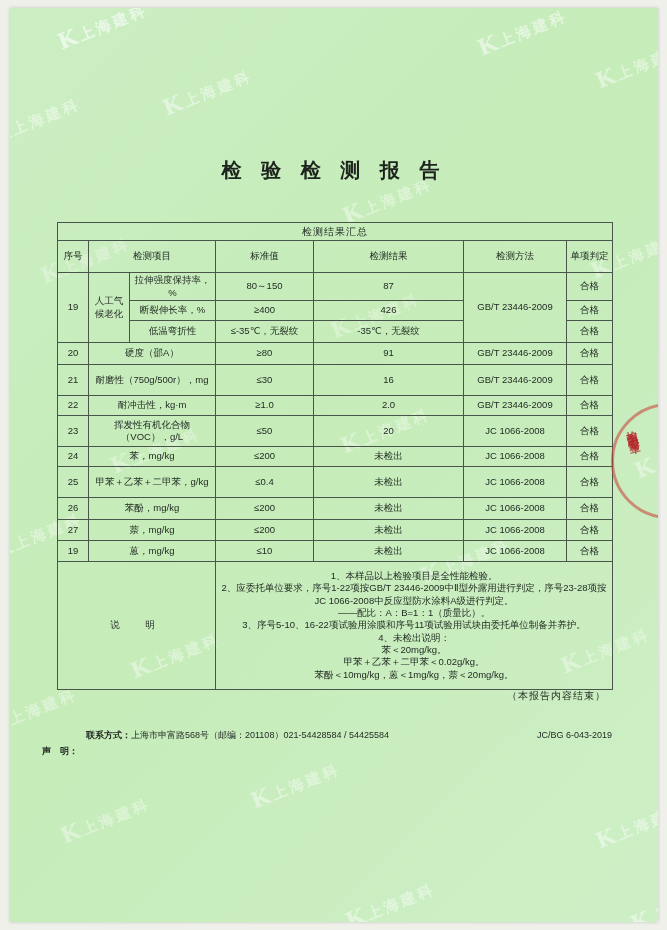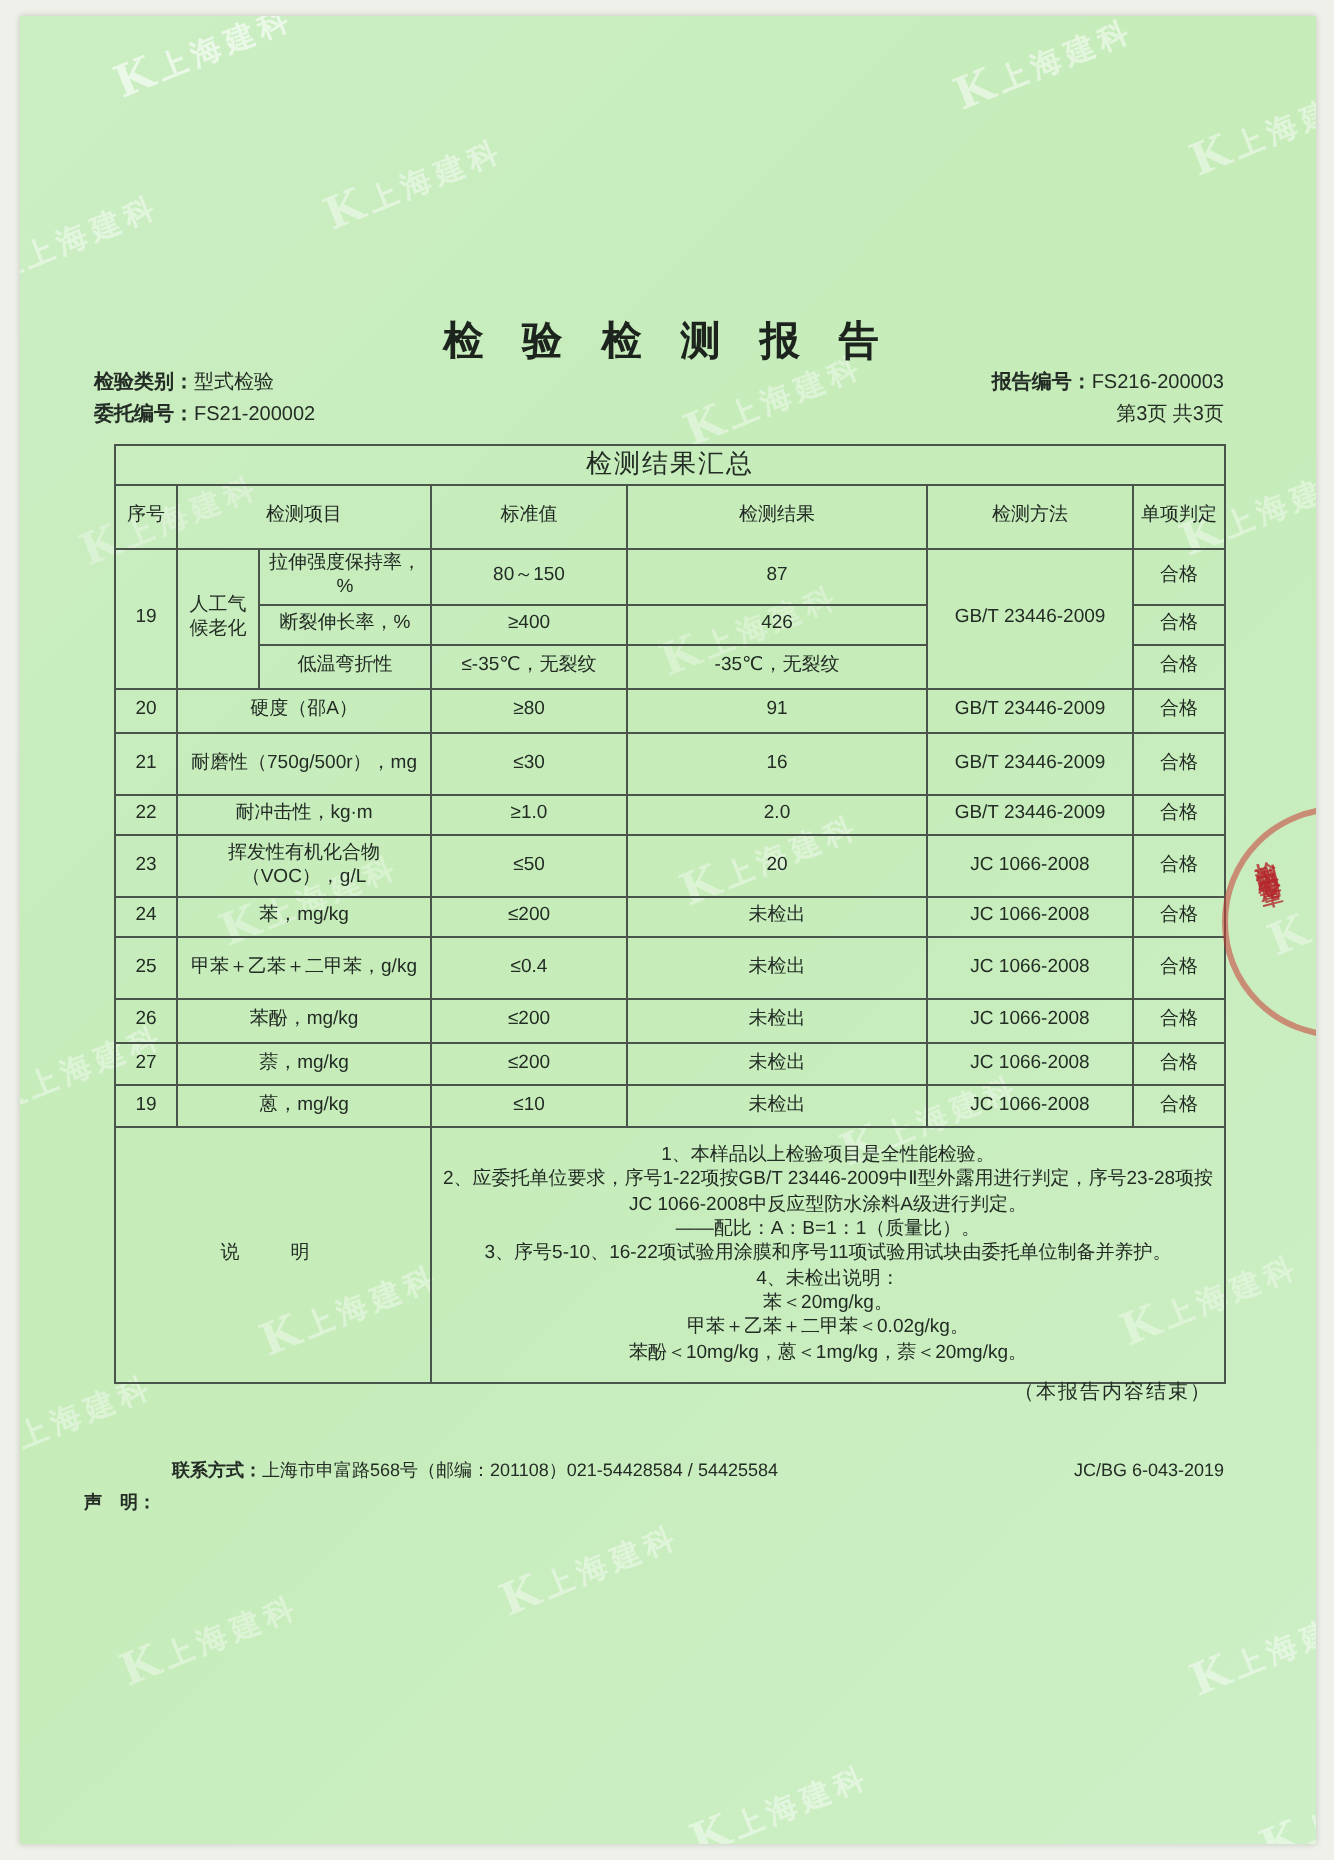--- a/index.html
+++ b/index.html
@@ -50,21 +50,21 @@
   
   table.results {
     position:absolute; left:47px; top:214px; width:555px;
     border-collapse:collapse; table-layout:fixed;
     font-size:9.5px; color:#222c24;
   }
   table.results td, table.results th {
     border:1px solid #49544a; padding:1px 3px; text-align:center;
     vertical-align:middle; line-height:1.3; font-weight:normal;
   }
-  td.caption { font-size:13px; letter-spacing:1px; }
+  td.caption { font-size:10px; letter-spacing:1px; }
   th.colhead { font-weight:bold; }
   td.item { text-align:left; padding-left:5px; }
   td.notes-label { letter-spacing:8px; font-weight:bold; }
   td.notes-body { text-align:left; vertical-align:middle; padding:4px 8px; line-height:1.6; }
   .end-note {
     position:absolute; top:681px; right:52px; font-size:10px; letter-spacing:1px;
   }
   
   .footer { position:absolute; left:32px; right:38px; top:721px; font-size:9px; line-height:1.5; }
   .contact-line { position:relative; margin-bottom:2px;margin-left:44px; }
@@ -171,30 +171,20 @@
     </div>
 
   <div class="seal">
     <span class="seal-text">检测中心专用章</span>
   </div>
 
   <div class="content">
 
     <div class="title2">检 验 检 测 报 告</div>
 
-    <div class="meta">
-      <div class="row">
-        <span class="lbl">检验类别：</span><span>型式检验</span>
-        <span class="right"><span class="lbl">报告编号：</span><span>FS216-200003</span></span>
-      </div>
-      <div class="row">
-        <span class="lbl">委托编号：</span><span>FS21-200002</span>
-        <span class="right">第3页 共3页</span>
-      </div>
-    </div>
 
     <table class="results">
       <colgroup>
         <col style="width:31px">
           <col style="width:41px">
           <col style="width:86px">
         <col style="width:98px">
           <col style="width:150px">
           <col style="width:103px">
           <col style="width:46px">

